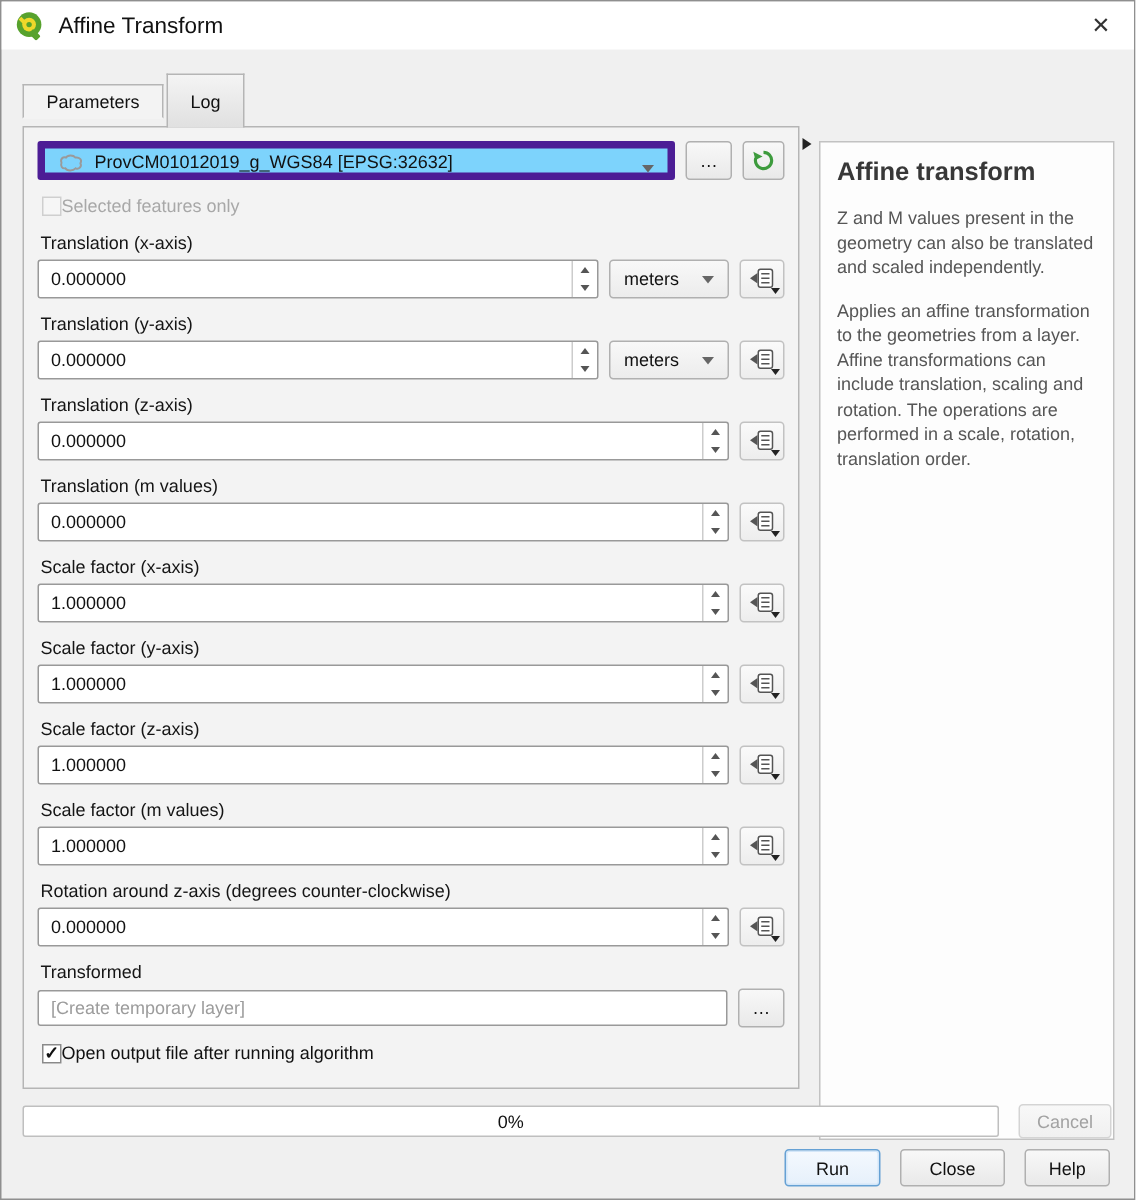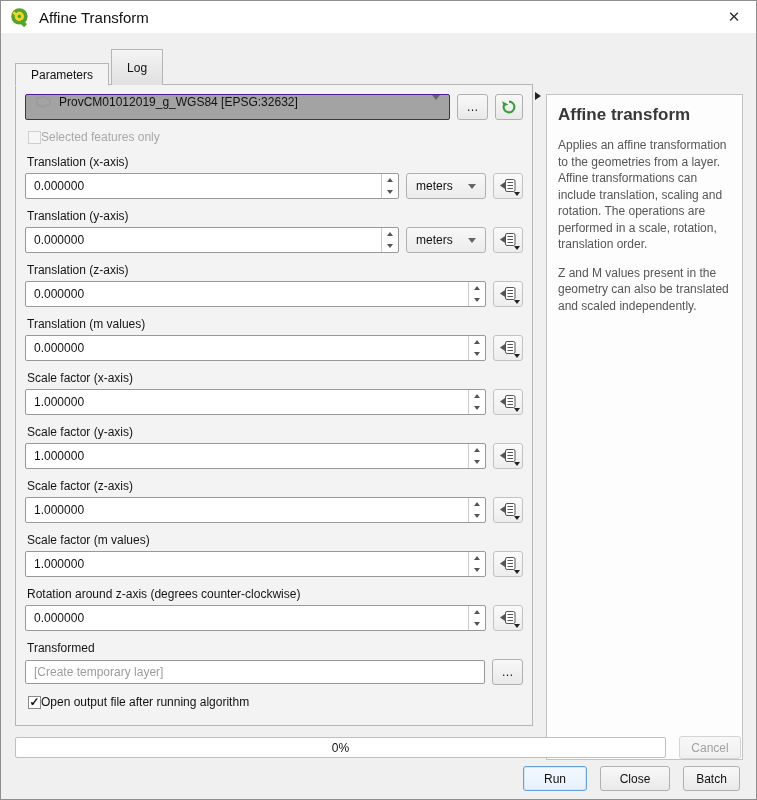--- a/index.html
+++ b/index.html
@@ -25,21 +25,21 @@
   }
   .titlebar .app-icon { width: 20px; height: 20px; margin-right: 9px; }
   .titlebar .title-text { font-size: 15px; color: #111; }
   .close-btn {
     margin-left: auto; width: 44px; height: 32px;
     display: flex; align-items: center; justify-content: center;
     font-size: 15px; color: #333; cursor: default; background: transparent; border: none;
   }
   
   .main { position: relative; }
-  .tabs { display: flex; margin: 16px 0 0 14px; position: relative; z-index: 2; align-items: flex-end; }
+  .tabs { display: flex; margin: 16px 0 0 14px; position: relative; z-index: 2; align-items: center; }
   .tab {
     padding: 0 15px; font-size: 12px; color: #111;
     border: 1px solid #b5b5b5; border-bottom: none;
     display: flex; align-items: center; justify-content: center;
   }
   .tab.active {
     height: 23px; background: #f3f3f3; position: relative; margin-bottom: -1px;
     border-bottom: 1px solid #f3f3f3;
   }
   .tab.inactive {
@@ -51,23 +51,23 @@
     margin-left: 14px; margin-top: -1px;
     width: 518px; height: 642px;
     border: 1px solid #b5b5b5; background: #f3f3f3;
     padding: 9px 9px 0 9px;
   }
   .field-label { font-size: 12px; color: #151515; margin: 0 0 4px 2px; height: 14px; }
   .field-row { display: flex; align-items: center; gap: 7px; height: 26px; }
   .field-group { margin-top: 10px; }
   
   .layer-combo {
-    flex: 1; height: 26px; background: #a3a3a3;
-    border: 1px solid #4c1d95; border-radius: 2px;
-    display: flex; align-items: flex-start; padding: 0 9px; gap: 7px; cursor: default;
+    flex: 1; height: 26px; background: #7dd3fc;
+    border: 5px solid #4c1d95; border-radius: 2px;
+    display: flex; align-items: flex-end; padding: 0 9px; gap: 7px; cursor: default;
   }
   .layer-combo .layer-text { font-size: 12px; color: #111; white-space: nowrap; overflow: hidden; }
   .combo-arrow {
     width: 0; height: 0; margin-left: auto;
     border-left: 4px solid transparent; border-right: 4px solid transparent;
     border-top: 5px solid #666;
   }
   
   .btn {
     background: linear-gradient(#f8f8f8, #e9e9e9);
@@ -484,31 +484,31 @@
       <div class="check-row">
         <span class="checkbox checked"></span>
         <span class="check-label">Open output file after running algorithm</span>
       </div>
 
     </div>
 
     <i class="collapse-arrow"></i>
     <div class="help-frame">
       <div class="help-title">Affine transform</div>
+      <div class="help-para">Z and M values present in the geometry can also be translated and scaled independently.</div>
       <div class="help-para">Applies an affine transformation to the geometries from a layer. Affine transformations can include translation, scaling and rotation. The operations are performed in a scale, rotation, translation order.</div>
-      <div class="help-para">Z and M values present in the geometry can also be translated and scaled independently.</div>
     </div>
   </div>
 
   <div class="footer">
     <div class="progress-row">
       <div class="progress-bar">0%</div>
       <button class="btn cancel-btn">Cancel</button>
     </div>
     <div class="buttons-row">
       <span class="footer-spacer"></span>
       <button class="btn run-btn">Run</button>
       <button class="btn close-dlg-btn">Close</button>
-      <button class="btn help-btn">Batch</button>
+      <button class="btn help-btn">Help</button>
     </div>
   </div>
 
 </div>
 
 </body></html>

